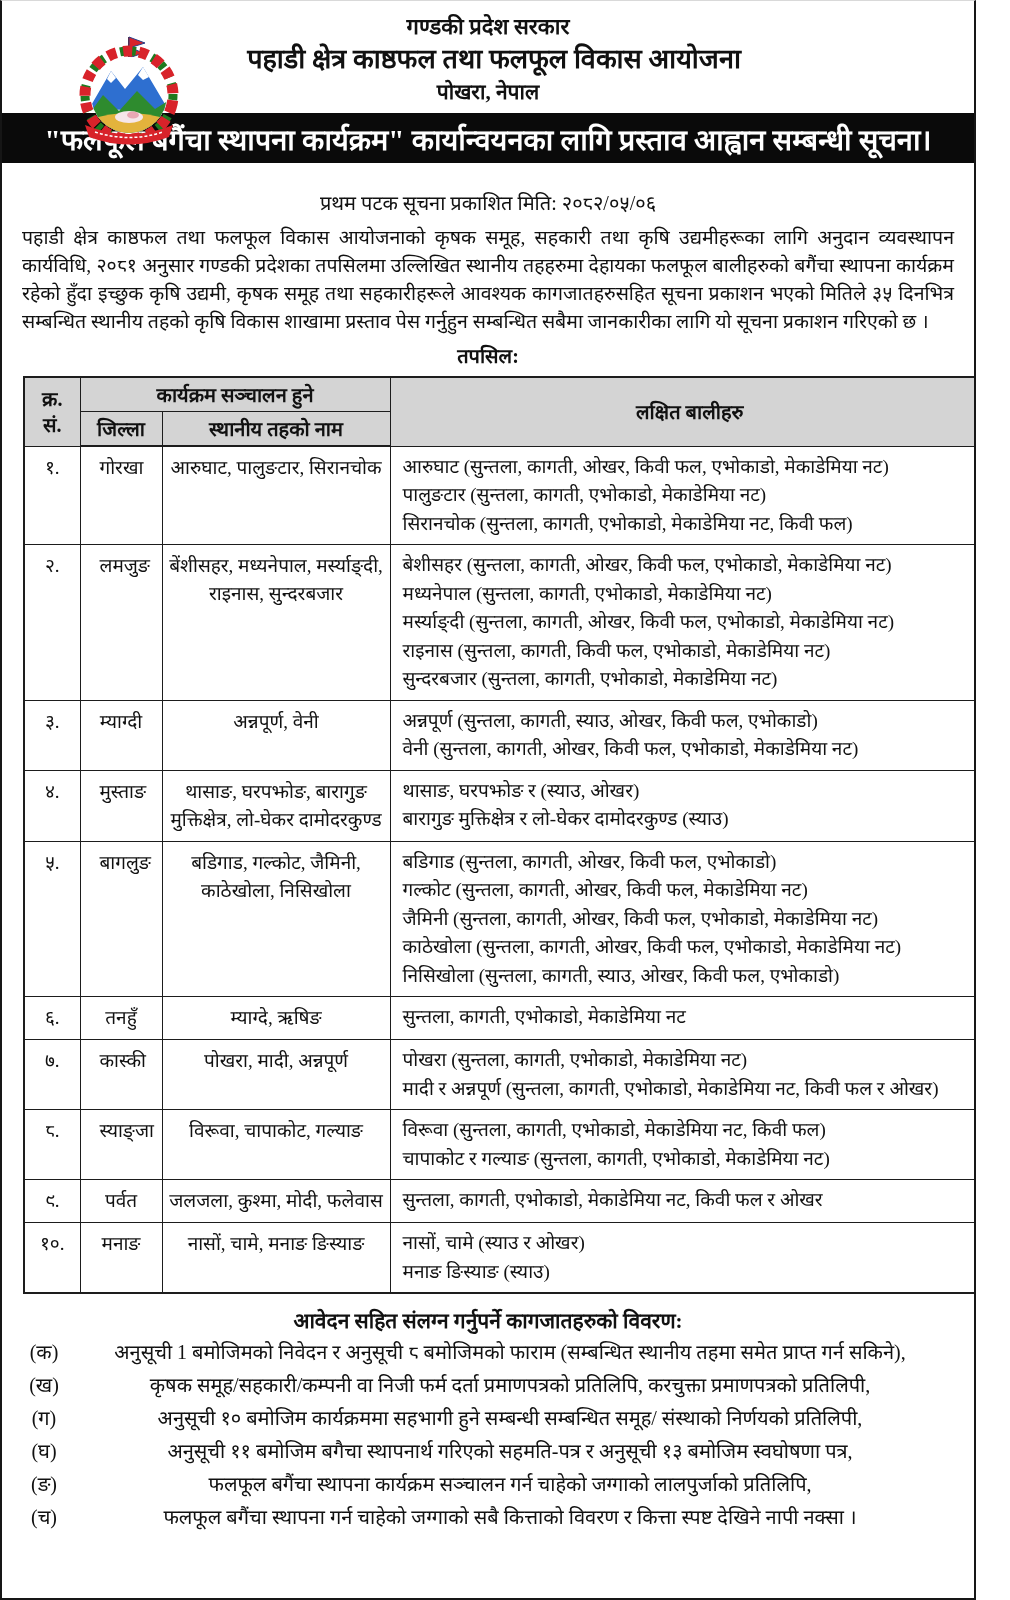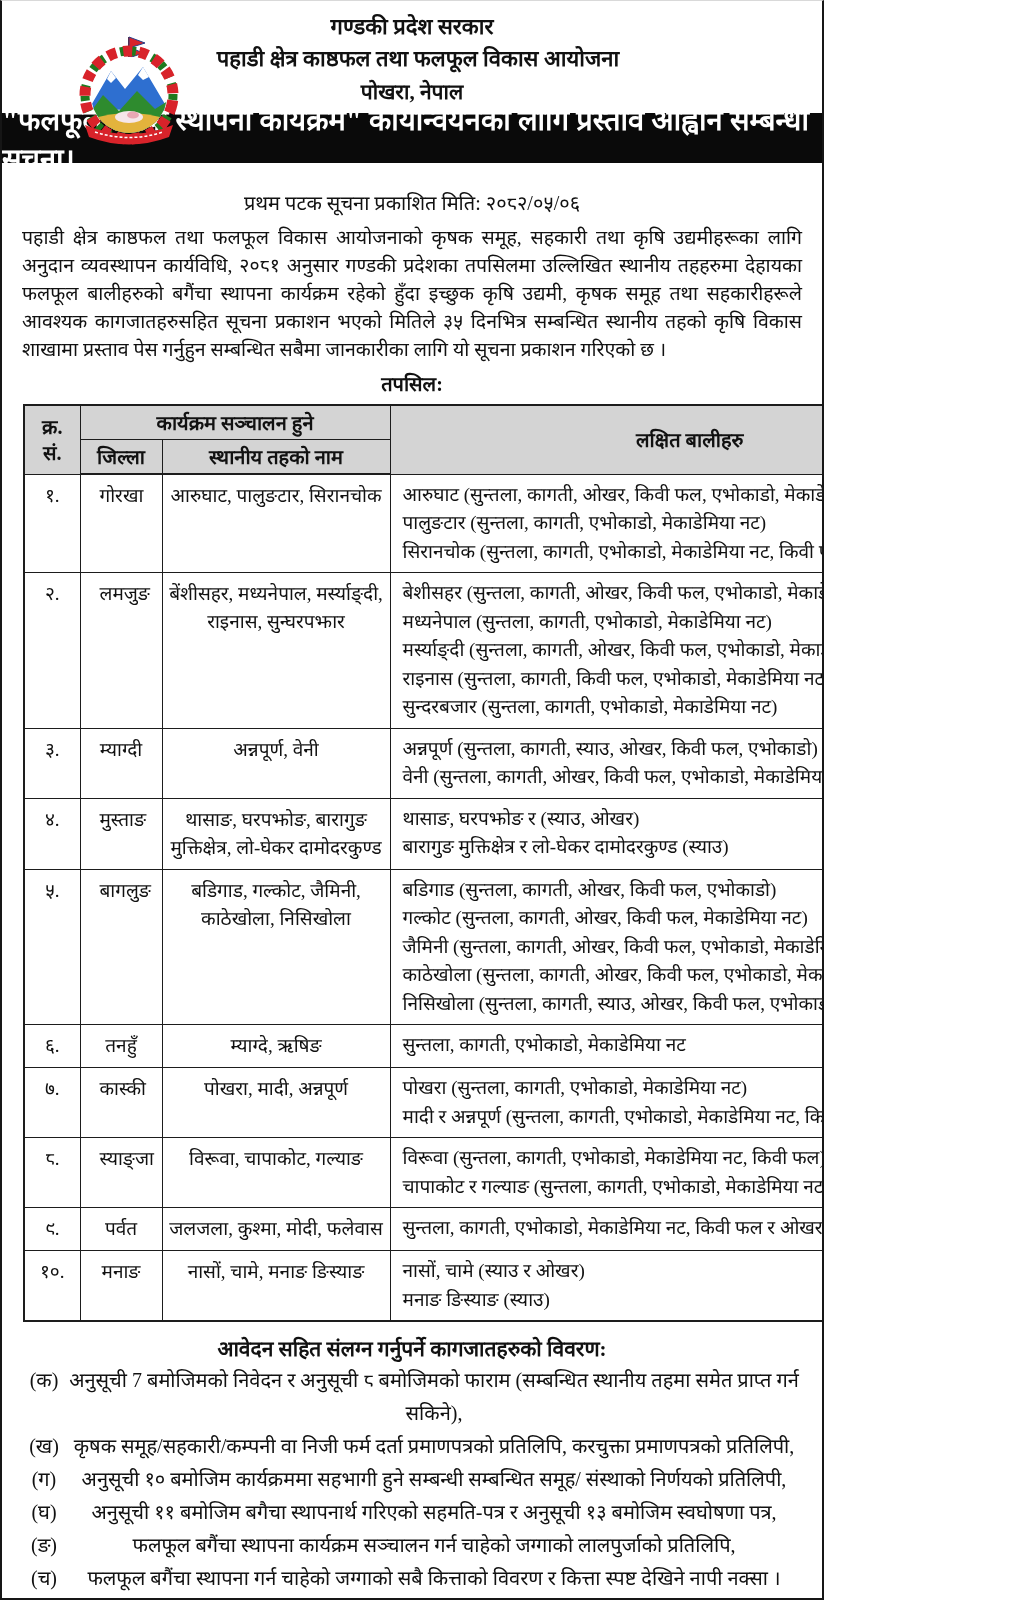--- a/index.html
+++ b/index.html
@@ -1,27 +1,27 @@
 <!DOCTYPE html>
 <html lang="ne"><head>
 <meta charset="utf-8">
 <style>
   * { margin:0; padding:0; box-sizing:border-box; }
   html,body { background:#ffffff; }
   body { width:1010px; height:1600px; font-family:"Liberation Serif","DejaVu Serif",serif; color:#111; }
   .page {
-    position:relative; width:824px; height:1600px; background:#fff;
+    position:relative; width:976px; height:1600px; background:#fff;
     border:2px solid #161616; border-top:1px solid #d9d9d9; overflow:hidden;
   }
   
   .header { position:relative; padding-top:12px; text-align:center; }
   .emblem { position:absolute; left:66px; top:32px; width:122px; height:116px; }
   .h-line1 { font-size:22px; font-weight:bold; line-height:28px; }
   .h-line2 { font-size:25px; font-weight:bold; line-height:33px; }
-  .h-line3 { font-size:22px; font-weight:bold; line-height:36px;padding-left:12px; }
+  .h-line3 { font-size:27px; font-weight:bold; line-height:36px;padding-left:12px; }
   .h-line4 { font-size:41px; font-weight:bold; line-height:50px; letter-spacing:1px; }
   .h-line5 { font-size:21px; font-weight:bold; line-height:30px; }
   
   .banner {
     margin-top:6px; background:#0a0a0a; color:#ffffff; height:50px;
     display:flex; align-items:center; justify-content:center;
     font-size:29px; font-weight:bold;
   }
   
   .date-line { text-align:center; font-size:20px; margin-top:26px; }
@@ -121,21 +121,21 @@
         <td class="c-sn">१.</td>
         <td class="c-district">गोरखा</td>
         <td class="c-local">आरुघाट,  पालुङटार, सिरानचोक</td>
         <td class="c-crops">आरुघाट (सुन्तला, कागती, ओखर, किवी फल, एभोकाडो, मेकाडेमिया नट)
 पालुङटार (सुन्तला, कागती, एभोकाडो, मेकाडेमिया नट)
 सिरानचोक (सुन्तला, कागती, एभोकाडो, मेकाडेमिया नट, किवी फल)</td>
       </tr>
       <tr>
         <td class="c-sn">२.</td>
         <td class="c-district">लमजुङ</td>
-        <td class="c-local">बेंशीसहर, मध्यनेपाल, मर्स्याङ्दी, राइनास,  सुन्घरपझार</td>
+        <td class="c-local">बेंशीसहर, मध्यनेपाल, मर्स्याङ्दी, राइनास,  सुन्दरबजार</td>
         <td class="c-crops">बेशीसहर (सुन्तला, कागती, ओखर, किवी फल, एभोकाडो, मेकाडेमिया नट)
 मध्यनेपाल (सुन्तला, कागती, एभोकाडो, मेकाडेमिया नट)
 मर्स्याङ्दी (सुन्तला, कागती, ओखर, किवी फल, एभोकाडो, मेकाडेमिया नट)
 राइनास (सुन्तला, कागती, किवी फल, एभोकाडो, मेकाडेमिया नट)
 सुन्दरबजार (सुन्तला, कागती, एभोकाडो, मेकाडेमिया नट)</td>
       </tr>
       <tr>
         <td class="c-sn">३.</td>
         <td class="c-district">म्याग्दी</td>
         <td class="c-local">अन्नपूर्ण,  वेनी</td>
@@ -192,21 +192,21 @@
         <td class="c-crops">नासों, चामे (स्याउ र ओखर)
 मनाङ ङिस्याङ (स्याउ)</td>
       </tr>
     </tbody>
   </table>
 
   <div class="docs">
     <div class="docs-heading">आवेदन सहित संलग्न गर्नुपर्ने कागजातहरुको विवरण:</div>
     <div class="doc-item">
       <span class="doc-label">(क)</span>
-      <span class="doc-text">अनुसूची 7 बमोजिमको निवेदन र अनुसूची ८ बमोजिमको फाराम (सम्बन्धित स्थानीय तहमा समेत प्राप्त गर्न सकिने),</span>
+      <span class="doc-text">अनुसूची 1 बमोजिमको निवेदन र अनुसूची ८ बमोजिमको फाराम (सम्बन्धित स्थानीय तहमा समेत प्राप्त गर्न सकिने),</span>
     </div>
     <div class="doc-item">
       <span class="doc-label">(ख)</span>
       <span class="doc-text">कृषक समूह/सहकारी/कम्पनी वा निजी फर्म दर्ता  प्रमाणपत्रको प्रतिलिपि, करचुक्ता प्रमाणपत्रको प्रतिलिपी,</span>
     </div>
     <div class="doc-item">
       <span class="doc-label">(ग)</span>
       <span class="doc-text">अनुसूची १० बमोजिम कार्यक्रममा सहभागी हुने सम्बन्धी सम्बन्धित समूह/ संस्थाको निर्णयको प्रतिलिपी,</span>
     </div>
     <div class="doc-item">

